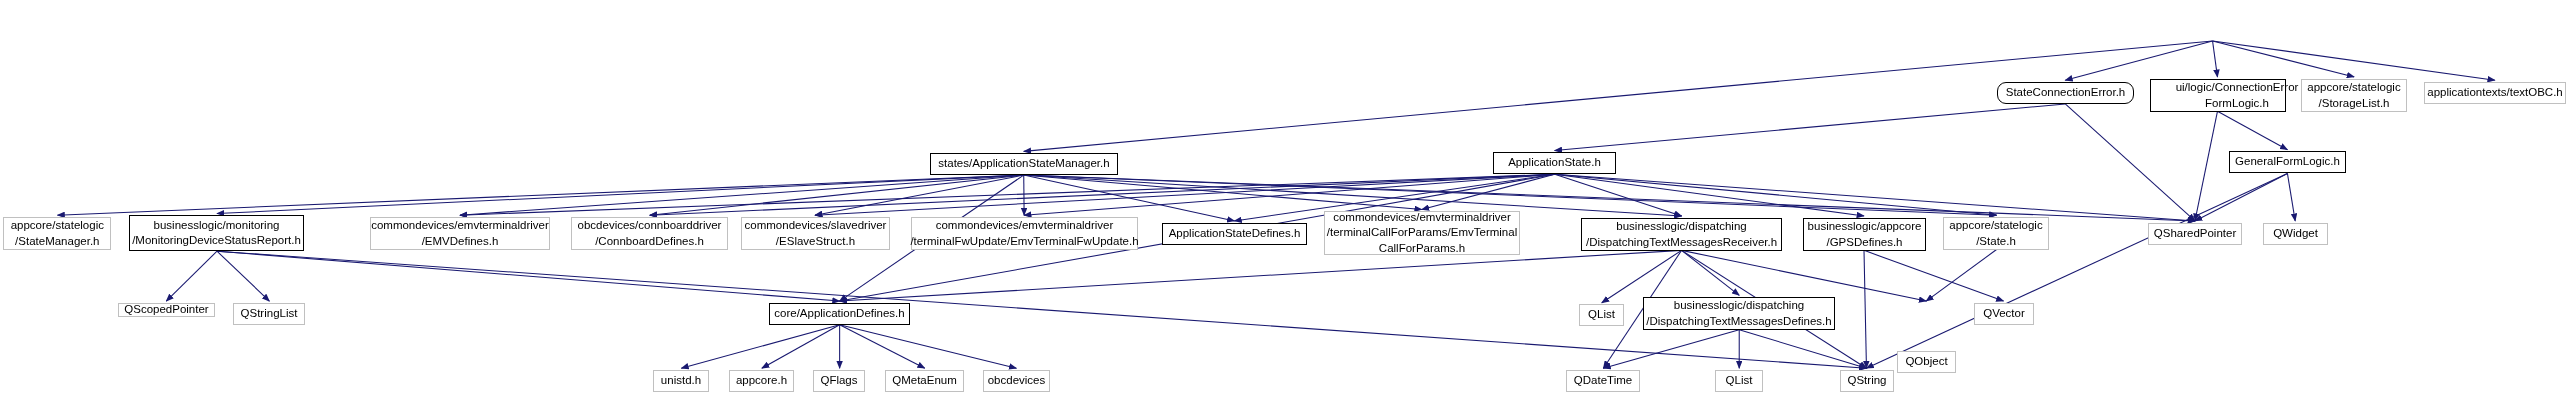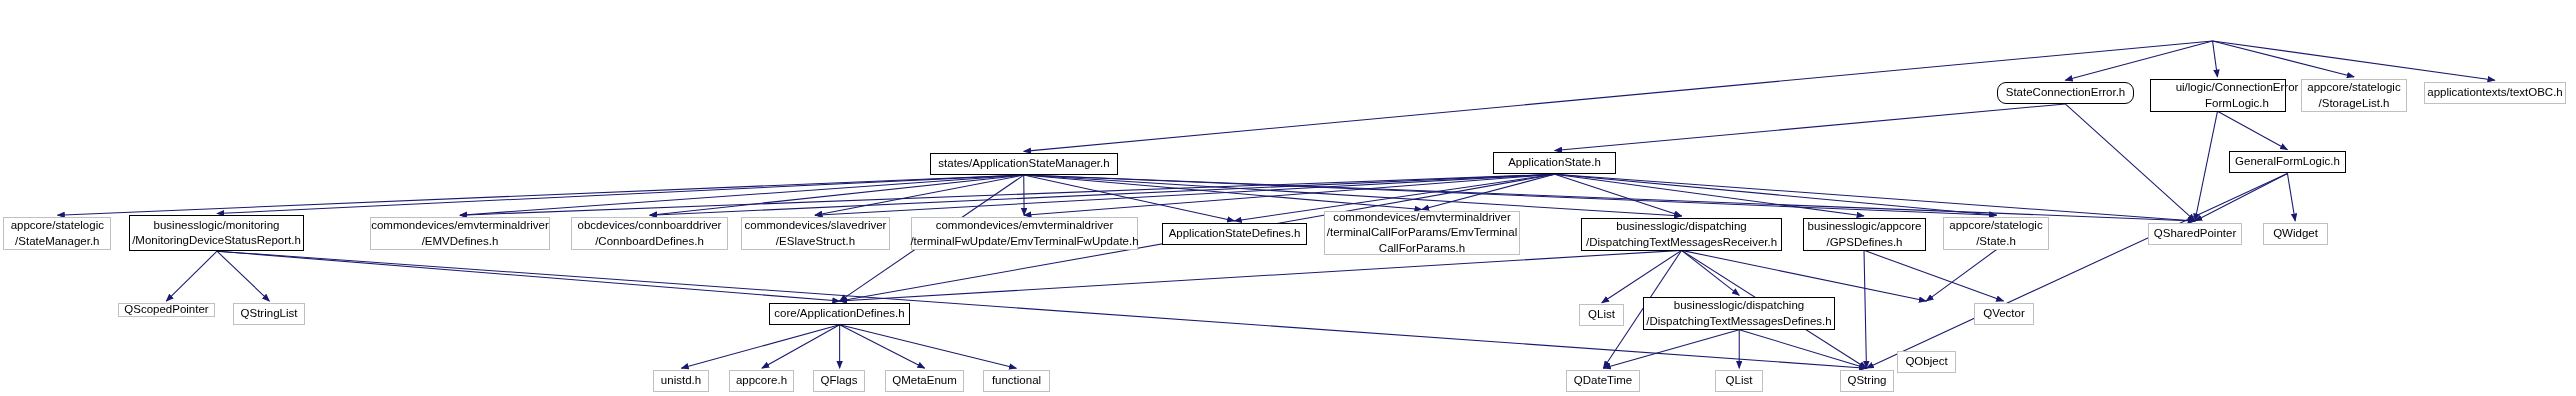--- a/index.html
+++ b/index.html
@@ -140,18 +140,18 @@
     <div class="node doc" style="left: 769px; top: 303px; width: 141px; height: 22px;"><span>core/ApplicationDefines.h</span></div>
     <div class="node ext" style="left: 1579px; top: 304px; width: 45px; height: 22px;"><span>QList</span></div>
     <div class="node doc" style="left: 1643px; top: 297px; width: 192px; height: 33px;"><span>businesslogic/dispatching
 /DispatchingTextMessagesDefines.h</span></div>
     <div class="node ext" style="left: 1897px; top: 303px; width: 59px; height: 22px; margin-top: 48px;"><span>QObject</span></div>
     <div class="node ext" style="left: 1974px; top: 303px; width: 60px; height: 22px;"><span>QVector</span></div>
     <div class="node ext" style="left: 653px; top: 370px; width: 56px; height: 22px; align-items: center;"><span>unistd.h</span></div>
     <div class="node ext" style="left: 729px; top: 370px; width: 65px; height: 22px;"><span>appcore.h</span></div>
     <div class="node ext" style="left: 813px; top: 370px; width: 52px; height: 22px;"><span>QFlags</span></div>
     <div class="node ext" style="left: 885px; top: 370px; width: 79px; height: 22px;"><span>QMetaEnum</span></div>
-    <div class="node ext" style="left: 983px; top: 370px; width: 67px; height: 22px;"><span>functional</span></div>
+    <div class="node ext" style="left: 983px; top: 370px; width: 67px; height: 22px;"><span>obcdevices</span></div>
     <div class="node ext" style="left: 1566px; top: 370px; width: 74px; height: 22px;"><span>QDateTime</span></div>
     <div class="node ext" style="left: 1715px; top: 370px; width: 48px; height: 22px;"><span>QList</span></div>
     <div class="node ext" style="left: 1840px; top: 370px; width: 54px; height: 22px;"><span>QString</span></div>
   </div>
 
 
 </body></html>

